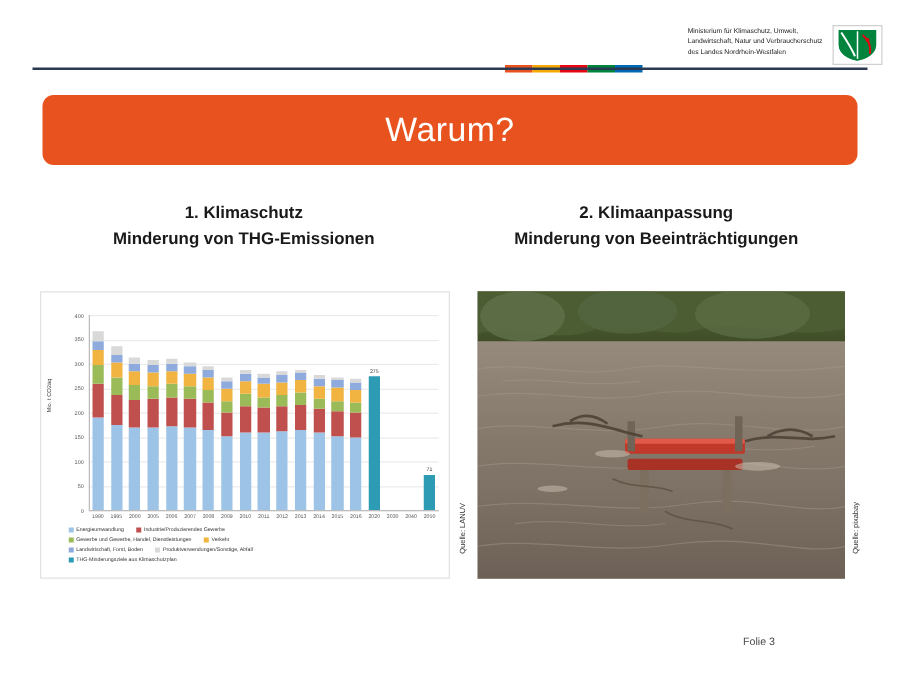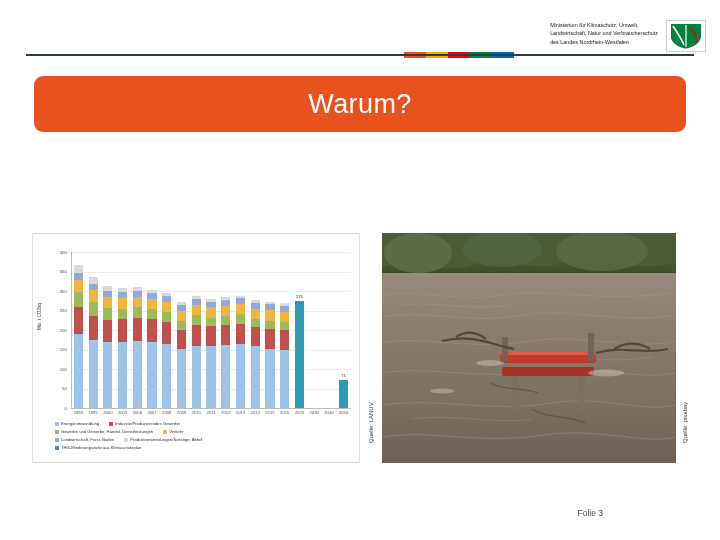--- a/index.html
+++ b/index.html
@@ -258,21 +258,21 @@
     width: 294px;
     height: 230px;
     overflow: hidden;
     background: #7b7468;
   }
   .photo svg { display: block; }
 
   
   .slide-number {
     position: absolute;
-    right: 41px;
+    right: 24px;
     bottom: 22px;
     font-size: 8.5px;
     color: #4a4a4a;
   }
 </style>
 </head>
 <body>
 
 <div class="slide">
 
@@ -301,20 +301,28 @@
       <span style="background:#00843d"></span>
       <span style="background:#0069b4"></span>
     </div>
     <div class="header-rule"></div>
   </div>
 
   <div class="title-banner">
     <div class="title-text">Warum?</div>
   </div>
 
+  <div class="col-heading" id="heading-left">
+    <div>1. Klimaschutz</div>
+    <div>Minderung von THG-Emissionen</div>
+  </div>
+  <div class="col-heading" id="heading-right">
+    <div>2. Klimaanpassung</div>
+    <div>Minderung von Beeinträchtigungen</div>
+  </div>
 
   <div class="figure-left">
     <div class="chart-box">
       <div class="chart-inner" id="chart-render">
           <div class="chart-ylabel">Mio. t CO2äq</div>
           <div class="gridline" style="top: 174px;"></div>
           <div class="ytick" style="top: 171.5px;">0</div>
           <div class="gridline" style="top: 154.5px;"></div>
           <div class="ytick" style="top: 152px;">50</div>
           <div class="gridline" style="top: 135px;"></div>

